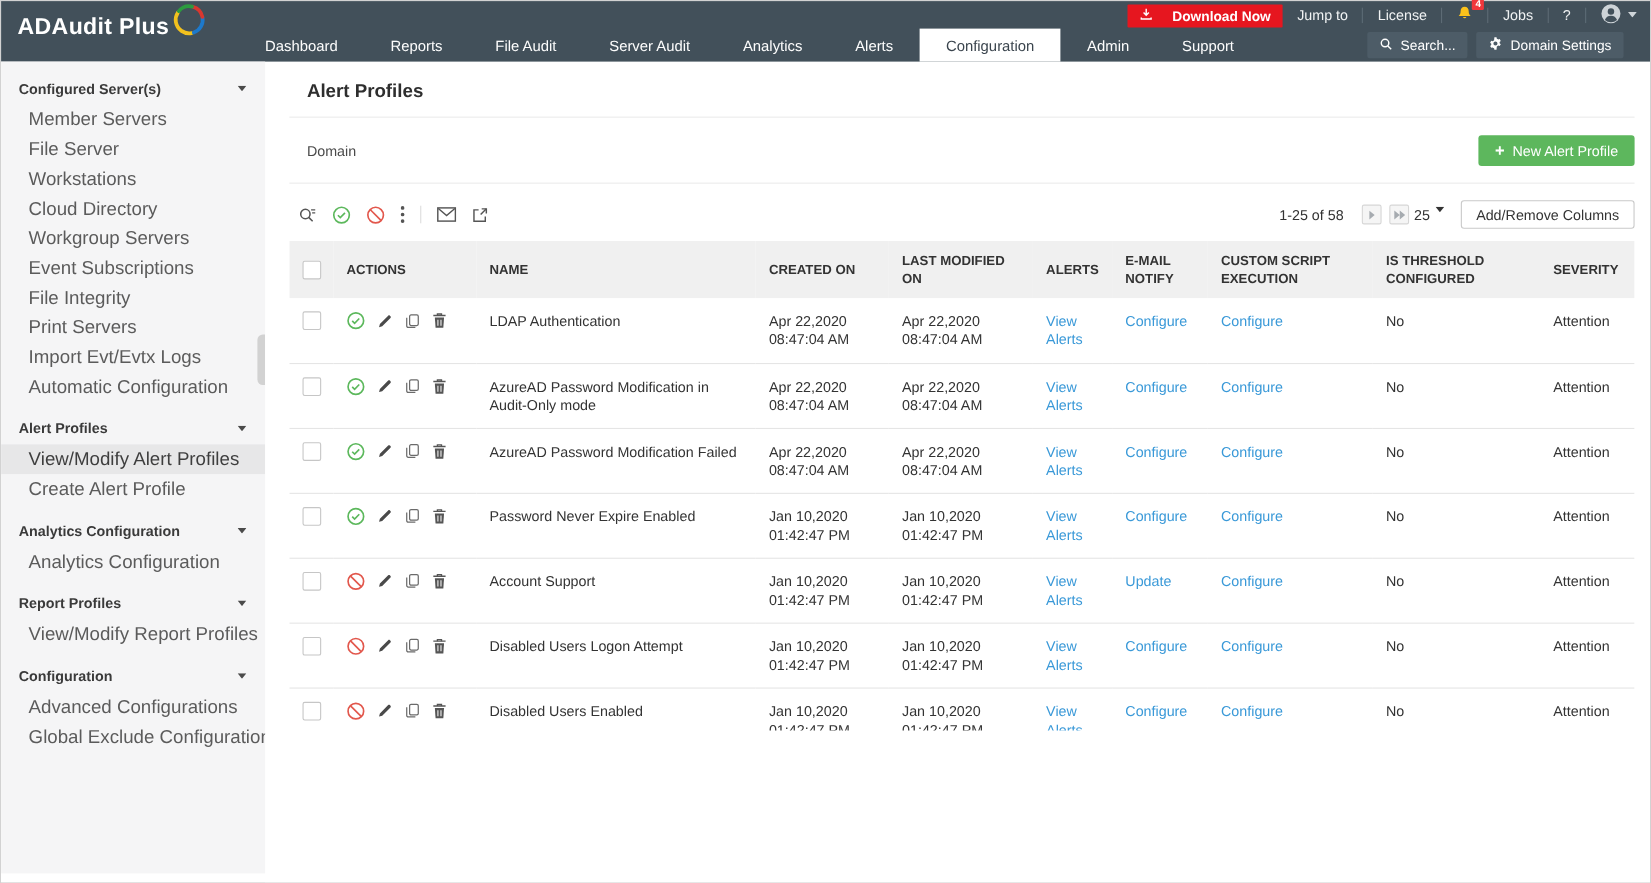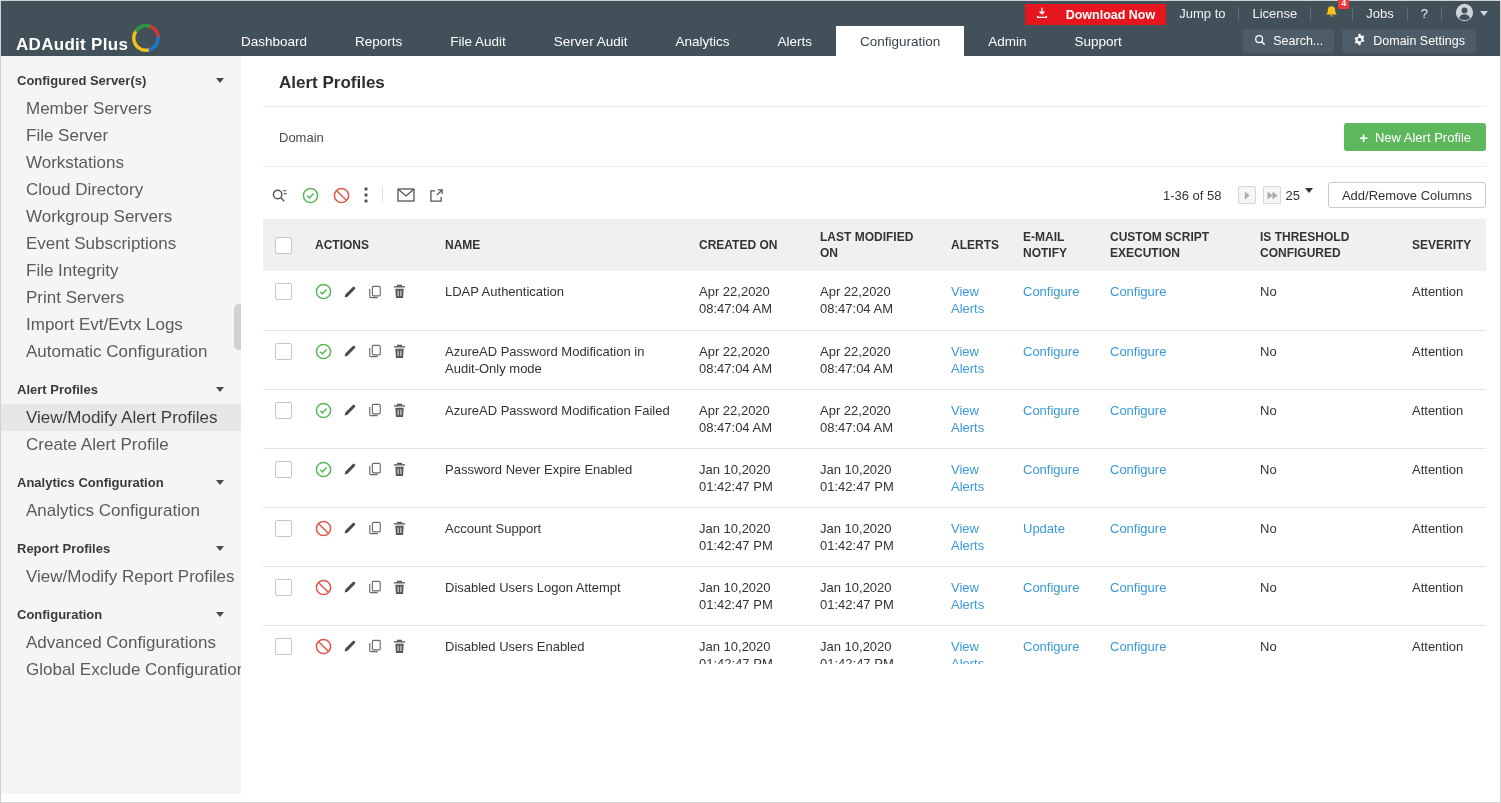--- a/index.html
+++ b/index.html
@@ -2,22 +2,22 @@
 <html><head>
 <meta charset="utf-8">
 <style>
   * { margin:0; padding:0; box-sizing:border-box; }
   html,body { width:1501px; height:803px; overflow:hidden; }
   body { font-family:"Liberation Sans","DejaVu Sans",sans-serif; background:#fff; }
   #app { width:1501px; height:803px; border:1px solid #d2d2d2; }
 
   
   .topbar { height:55px; background:#42505a; position:relative; }
-  .logo { position:absolute; left:15px; top:28px; display:flex; align-items:center; color:#fff;
-          font-size:17px; font-weight:700; letter-spacing:.3px; z-index:5; }
+  .logo { position:absolute; left:15px; top:8px; display:flex; align-items:center; color:#fff;
+          font-size:21px; font-weight:700; letter-spacing:.3px; z-index:5; }
   .logo .swoosh { margin-left:1px; margin-top:-8px; }
   .util-row { height:25px; display:flex; justify-content:flex-end; align-items:center; gap:13px;
               padding-right:12px; font-size:13px; color:#f1f3f4; }
   .util-link { cursor:pointer; white-space:nowrap; }
   .download-btn { background:#e6161f; color:#fff; height:21px; display:flex; align-items:center;
                   gap:18px; padding:0 11px; font-size:12.5px; font-weight:700; border-radius:1px;
                   cursor:pointer; margin-top:2px; }
   .vsep { width:1px; height:14px; background:#5d6b75; }
   .bell-wrap { position:relative; display:flex; align-items:center; cursor:pointer; }
   .badge { position:absolute; top:-7px; right:-10px; background:#f0373c; color:#fff; font-size:9px;
@@ -310,21 +310,21 @@
             </span>
             <span class="ic">
               <svg viewBox="0 0 16 16" width="15" height="15">
                 <path d="M13 9.5V14H2V3h4.5" fill="none" stroke="#555" stroke-width="1.4"></path>
                 <path d="M9.5 2H14v4.5" fill="none" stroke="#555" stroke-width="1.4"></path>
                 <path d="M14 2L8.5 7.5" stroke="#555" stroke-width="1.4"></path>
               </svg>
             </span>
           </div>
         <div class="toolbar-right">
-          <span class="range-text">1-36 of 58</span>
+          <span class="range-text">1-25 of 58</span>
           <span class="page-btn">
               <svg viewBox="0 0 8 10" width="7" height="9">
                 <path d="M1 .5l5.5 4.5L1 9.5z" fill="#a6abb0"></path>
               </svg>
             </span>
           <span class="page-btn">
               <svg viewBox="0 0 12 10" width="11" height="9">
                 <path d="M.5.5L6 5 .5 9.5zM6 .5L11.5 5 6 9.5z" fill="#a6abb0"></path>
               </svg>
             </span>

